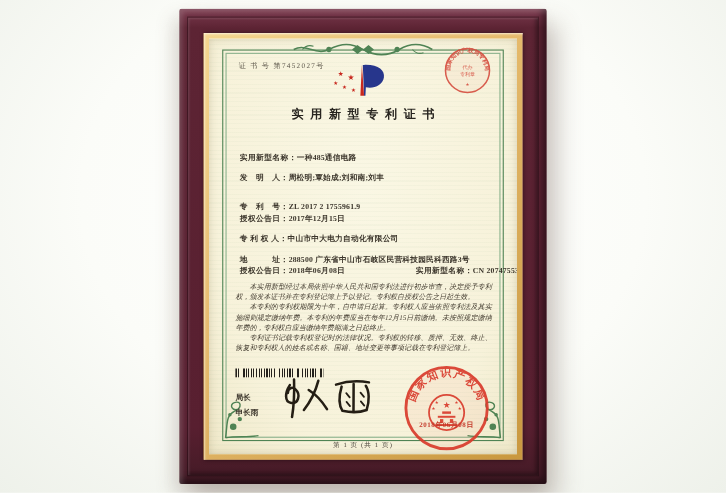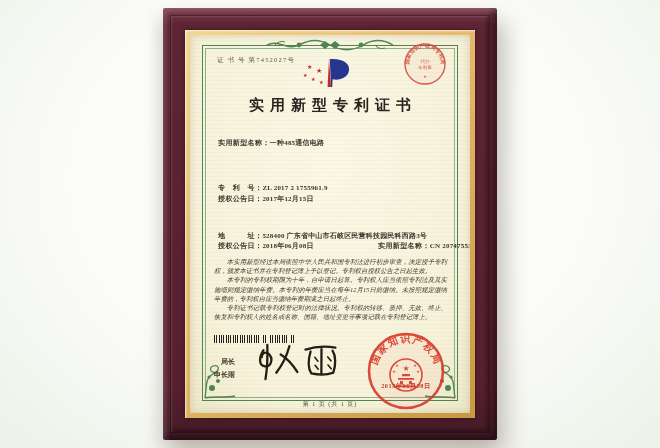--- a/index.html
+++ b/index.html
@@ -43,37 +43,37 @@
   .ornament svg{display:block;}
   .orn-top{top:3px;left:50%;transform:translateX(-50%);}
   .orn-bl{left:13px;bottom:13px;}
   .orn-br{right:13px;bottom:13px;transform:scaleX(-1);}
   
   .cert-no{position:absolute;left:27px;top:21px;font-size:6.5px;letter-spacing:1.2px;
     color:#5c564a;}
   .logo{position:absolute;left:113px;top:22px;}
   .seal-small{position:absolute;left:212px;top:6px;width:46px;height:46px;opacity:.88;}
   .title{position:absolute;top:61px;left:0;right:0;text-align:center;
-    font-size:15px;font-weight:bold;letter-spacing:6px;text-indent:6px;color:#27241f;}
+    font-size:11px;font-weight:bold;letter-spacing:6px;text-indent:6px;color:#27241f;}
   
   .field-row{position:absolute;left:28px;white-space:nowrap;
     font-size:7px;font-weight:600;color:#3b352b;letter-spacing:.2px;}
   .field-row .lab{letter-spacing:.4px;}
   .grant-no{position:absolute;left:160px;top:0;}
   
   .body-text{position:absolute;left:24px;width:233px;top:222px;
     font-style:italic;font-size:6.4px;line-height:9.2px;color:#423b2f;text-align:justify;}
   .body-text p{margin:0;text-indent:2em;}
   
   .barcode{position:absolute;left:24px;top:300px;width:80px;height:8px;
     background:repeating-linear-gradient(90deg,
       #24211c 0 1.4px,#f7f2da 1.4px 2.4px,#24211c 2.4px 3.1px,#f7f2da 3.1px 4.8px,
       #24211c 4.8px 5.5px,#f7f2da 5.5px 7px);}
   .commissioner{position:absolute;left:24px;top:321px;font-size:7px;font-weight:bold;
-    color:#3b352b;line-height:13px;text-align:right;}
+    color:#3b352b;line-height:13px;}
   .signature{position:absolute;left:60px;top:306px;transform:rotate(-2deg);}
   .seal-main{position:absolute;left:176px;top:296px;width:80px;height:80px;opacity:.92;}
   .seal-date{position:absolute;left:172px;top:347px;width:88px;text-align:center;
     font-size:6.3px;font-weight:bold;color:#c43a2b;letter-spacing:.5px;}
   .page-footer{position:absolute;left:0;right:0;top:365px;text-align:center;
     font-size:6px;color:#4a443a;letter-spacing:1px;}
 </style>
 </head>
 <body>
 
@@ -141,28 +141,34 @@
           <text x="23" y="28" font-size="4.6" fill="#d4483a" text-anchor="middle">专利章</text>
           <text x="23" y="37" font-size="4" fill="#d4483a" text-anchor="middle">★</text>
         </svg>
       </div>
 
       <div class="title">实用新型专利证书</div>
 
       <div class="field-row" style="top:103px">
         <span class="lab">实用新型名称：</span><span>一种485通信电路</span>
       </div>
+      <div class="field-row" style="top:121.5px">
+        <span class="lab">发　明　人：</span><span>周松明;覃始成;刘和南;刘丰</span>
+      </div>
       <div class="field-row" style="top:148px">
         <span class="lab">专　利　号：</span><span>ZL 2017 2 1755961.9</span>
       </div>
       <div class="field-row" style="top:158.5px">
         <span class="lab">授权公告日：</span><span>2017年12月15日</span>
       </div>
+      <div class="field-row" style="top:177px">
+        <span class="lab">专 利 权 人：</span><span>中山市中大电力自动化有限公司</span>
+      </div>
       <div class="field-row" style="top:195.5px">
-        <span class="lab">地　　　址：</span><span>528400 广东省中山市石岐区民营科技园民科西路3号</span>
+        <span class="lab">地　　　址：</span><span>288500 广东省中山市石岐区民营科技园民科西路3号</span>
       </div>
       <div class="field-row" style="top:206px">
         <span class="lab">授权公告日：</span><span>2018年06月08日</span>
         <span class="grant-no">
           <span class="lab">实用新型名称：</span><span>CN 207475530 U</span>
         </span>
       </div>
 
       <div class="body-text">
         <p>本实用新型经过本局依照中华人民共和国专利法进行初步审查，决定授予专利权，颁发本证书并在专利登记簿上予以登记。专利权自授权公告之日起生效。</p>

